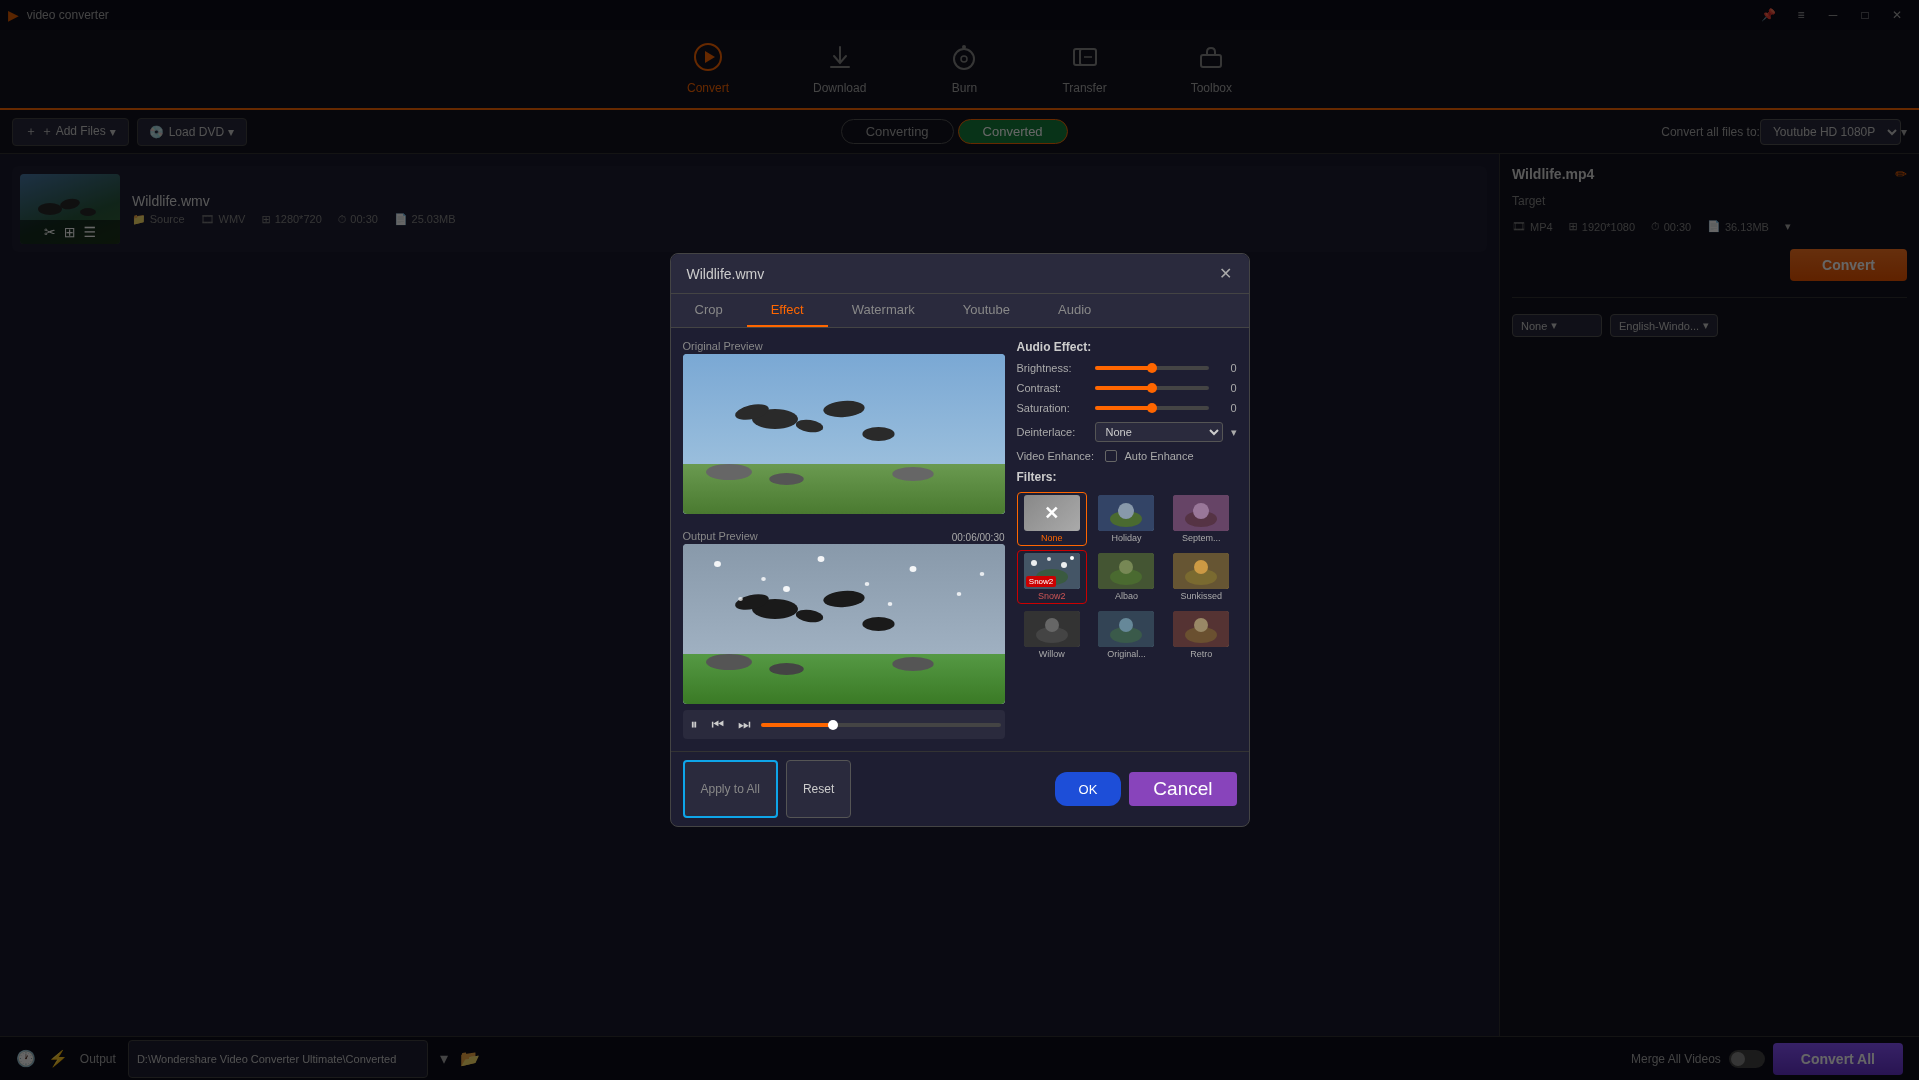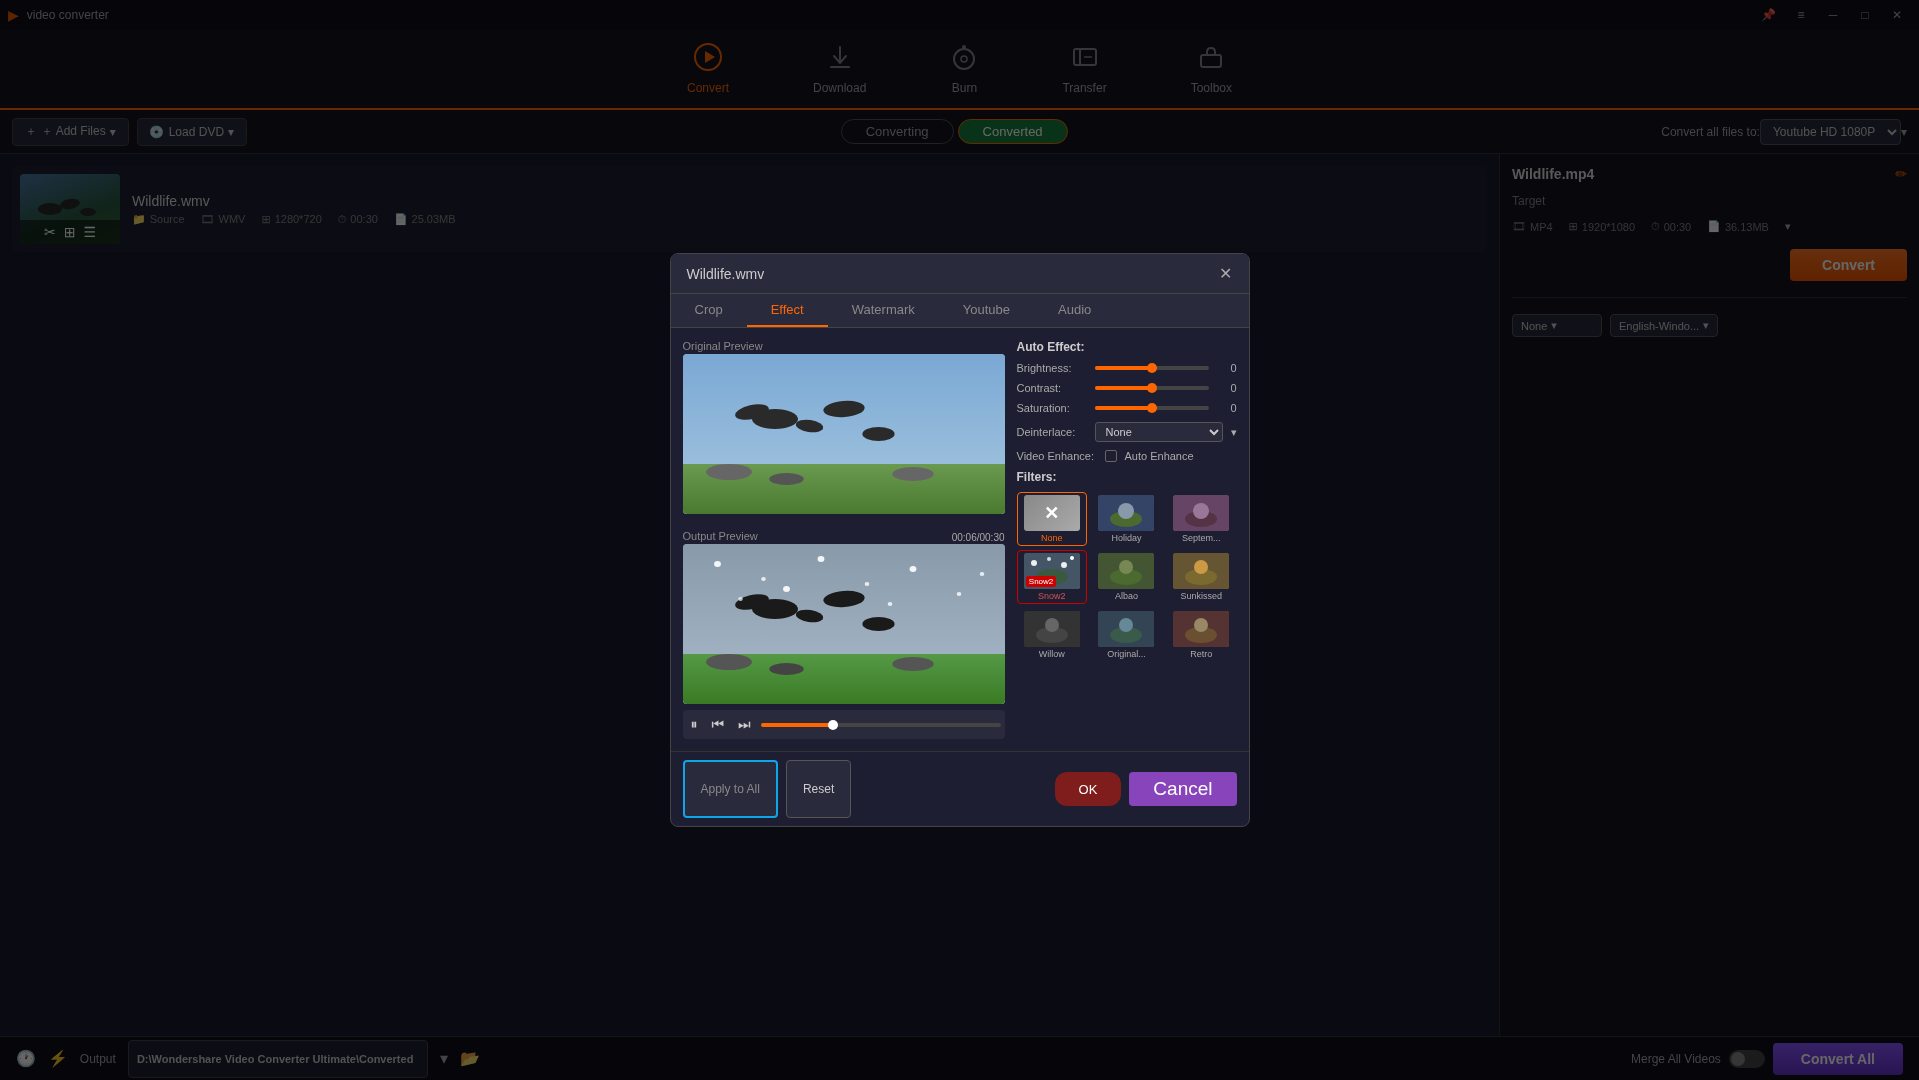--- a/index.html
+++ b/index.html
@@ -612,21 +612,21 @@
     .reset-btn {
       background: #2a2a3d;
       border: 1px solid #555;
       color: #ccc;
       padding: 6px 16px;
       border-radius: 4px;
       cursor: pointer;
       font-size: 12px;
     }
     .ok-btn {
-      background: #7f1d1d;
+      background: #1d4ed8;
       border: none;
       color: #fff;
       padding: 6px 24px;
       border-radius: 12px;
       cursor: pointer;
       font-size: 13px;
     }
     .cancel-btn {
       background: #8844bb;
       border: none;
@@ -937,21 +937,21 @@
             <button class="vc-btn">⏭</button>
             <div class="progress-bar">
               <div class="progress-fill"></div>
               <div class="progress-thumb"></div>
             </div>
           </div>
         </div>
       </div>
 
       <div id="effects-panel">
-        <div class="effect-section-title">Auto Effect:</div>
+        <div class="effect-section-title">Audio Effect:</div>
 
         <div class="effect-row">
           <span class="effect-label">Brightness:</span>
           <div class="effect-slider">
             <div class="slider-fill" style="width:50%;"></div>
             <div class="slider-thumb" style="left:50%;"></div>
           </div>
           <span class="effect-value">0</span>
         </div>
 
@@ -1103,21 +1103,21 @@
         <button class="cancel-btn">Cancel</button>
       </div>
     </div>
   </div>
 </div>
 
 <div id="bottombar">
   <span style="font-size:16px;color:#aaa;cursor:pointer;">🕐</span>
   <span style="font-size:16px;color:#aaa;cursor:pointer;">⚡</span>
   <span class="output-label">Output</span>
-  <input type="text" class="output-path" style="background: rgb(30, 30, 50); border: 1px solid rgb(68, 68, 68); color: rgb(204, 204, 204); padding: 12px 8px; border-radius: 4px; font-size: 11px; width: 300px; font-weight: bold;" value="D:\Wondershare Video Converter Ultimate\Converted">
+  <input type="text" class="output-path" style="background: rgb(30, 30, 50); border: 1px solid rgb(68, 68, 68); color: rgb(204, 204, 204); padding: 12px 8px; border-radius: 4px; font-size: 11px; width: 300px;" value="D:\Wondershare Video Converter Ultimate\Converted">
   <span style="color:#aaa;cursor:pointer;">▾</span>
   <span class="folder-btn">📂</span>
   <div class="merge-area">
     <span class="merge-label">Merge All Videos</span>
     <div class="toggle">
       <div class="toggle-knob"></div>
     </div>
     <button class="convert-all-btn">Convert All</button>
   </div>
 </div>

